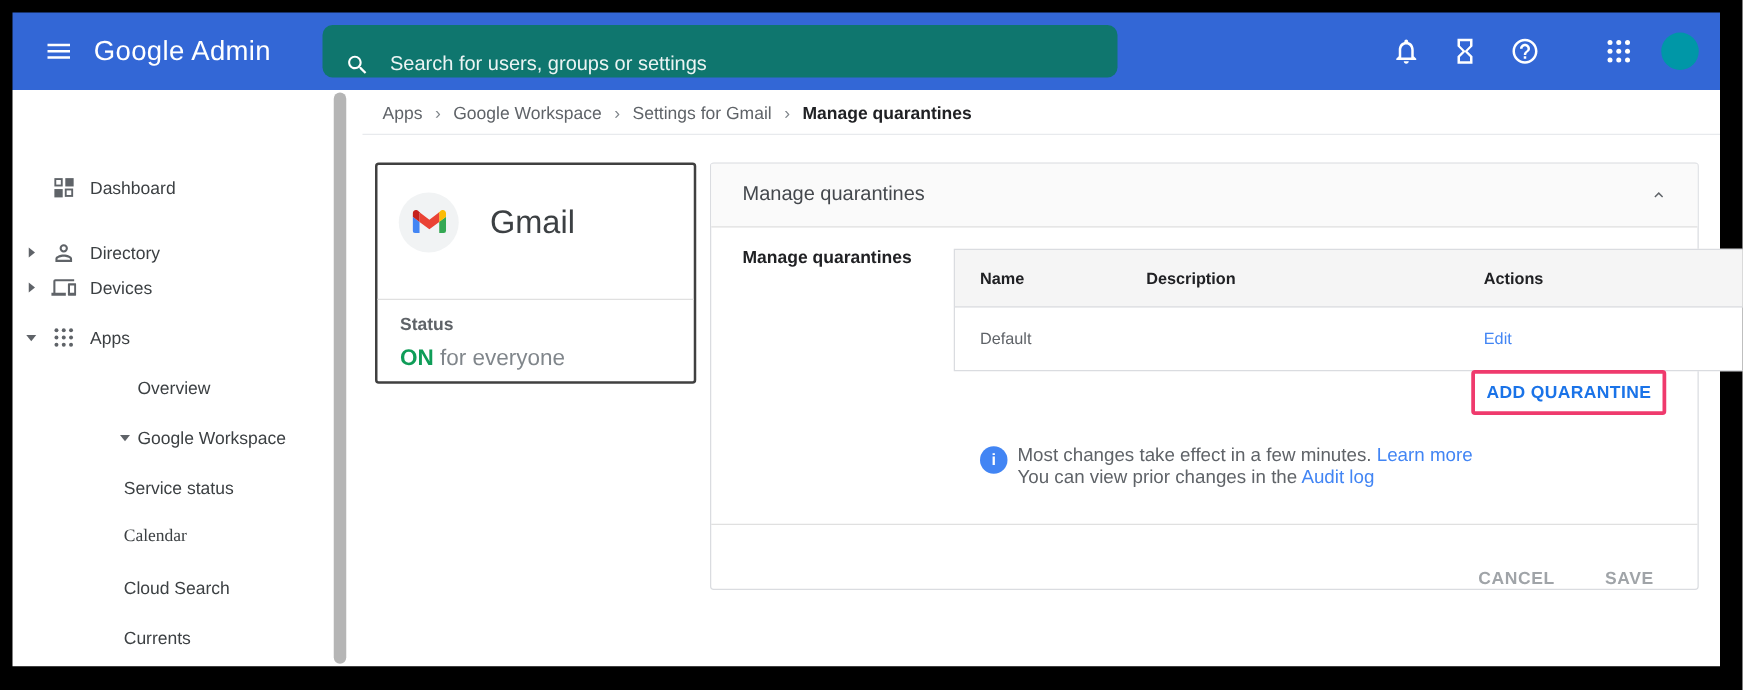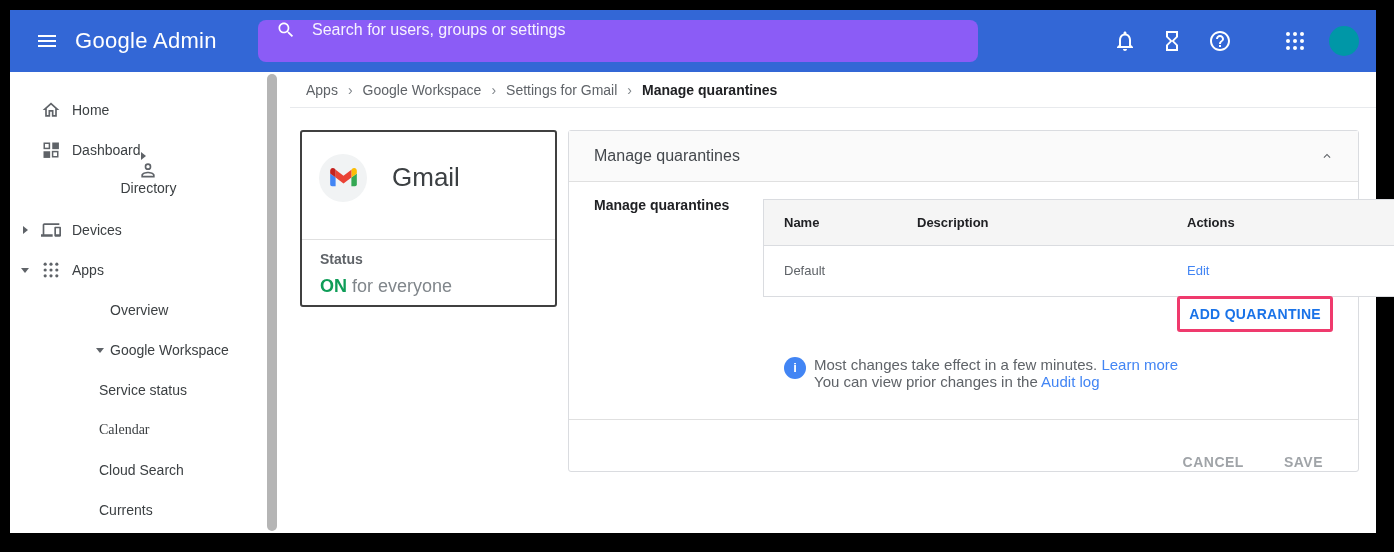--- a/index.html
+++ b/index.html
@@ -6,21 +6,21 @@
   body{
     width:1394px;height:552px;position:relative;overflow:hidden;
     background:#000;
     font-family:"Liberation Sans", sans-serif;
     -webkit-font-smoothing:antialiased;
   }
   
   .topbar{position:absolute;left:10px;top:10px;width:1366px;height:62px;background:#3367d6;}
   .hamburger{position:absolute;left:24px;top:19px;width:26px;height:24px;cursor:pointer;}
   .logo{position:absolute;left:65px;top:0;height:62px;line-height:62px;color:#fff;font-size:22px;letter-spacing:.3px;white-space:nowrap;}
-  .searchbox{position:absolute;left:248px;top:10px;width:720px;height:42px;background:#8b5cf6;border-radius:8px;display:flex;align-items:flex-start;}
+  .searchbox{position:absolute;left:248px;top:10px;width:636px;height:42px;background:#0f766e;border-radius:8px;display:flex;align-items:flex-end;}
   .s-icon{margin-left:18px;width:20px;height:20px;flex:0 0 auto;}
   .searchbox input{
     flex:1;margin-left:14px;margin-right:14px;background:transparent;border:none;outline:none;
     color:#fff;font-size:16px;font-family:"Liberation Sans",sans-serif;
   }
   .searchbox input::placeholder{color:rgba(255,255,255,.92);opacity:1;}
   .tb-icon{position:absolute;top:19px;width:24px;height:24px;cursor:pointer;}
   .avatar{position:absolute;left:1319px;top:16px;width:30px;height:30px;border-radius:50%;background:#0097a7;cursor:pointer;}
 
   
@@ -145,38 +145,31 @@
       <span class="crumb-sep">›</span>
       <span class="crumb">Google Workspace</span>
       <span class="crumb-sep">›</span>
       <span class="crumb">Settings for Gmail</span>
       <span class="crumb-sep">›</span>
       <span class="crumb last">Manage quarantines</span>
     </div>
   <div class="breadcrumb-line"></div>
 
   <nav id="sidebar">
-      <div class="side-item lvl0" style="top: 18px;">
-        <span class="arrow-slot"></span>
-        <span class="icon-slot"><svg width="20" height="20" viewBox="0 0 24 24">
-            <path fill="#5f6368" d="M12 5.69l5 4.5V18h-2v-6H9v6H7v-7.81l5-4.5M12 3L2 12h3v8h6v-6h2v6h6v-8h3L12 3z"></path>
-          </svg></span>
-        <span class="side-label">Home</span>
-      </div>
       <div class="side-item lvl0" style="top: 58px;">
         <span class="arrow-slot"></span>
         <span class="icon-slot"><svg width="20" height="20" viewBox="0 0 24 24" fill="none" stroke="none">
             <rect x="3.9" y="3.9" width="6.2" height="6.2" fill="none" stroke="#5f6368" stroke-width="1.8"></rect>
             <rect x="13.5" y="3" height="8" width="8" fill="#5f6368"></rect>
             <rect x="3" y="13.5" width="8" height="8" fill="#5f6368"></rect>
             <rect x="13.9" y="13.9" width="6.2" height="6.2" fill="none" stroke="#5f6368" stroke-width="1.8"></rect>
           </svg></span>
         <span class="side-label">Dashboard</span>
       </div>
-      <div class="side-item lvl0" style="top: 80px; flex-direction: column;">
+      <div class="side-item lvl0" style="top: 110px;">
         <span class="arrow-slot">
           <span class="tri-right"></span>
         </span>
         <span class="icon-slot"><svg width="20" height="20" viewBox="0 0 24 24">
             <path fill="#5f6368" d="M12 6a2 2 0 110 4 2 2 0 010-4m0 10c2.7 0 5.8 1.29 6 2v1H6v-.99c.2-.72 3.3-2.01 6-2.01M12 4a4 4 0 100 8 4 4 0 000-8zm0 10c-2.67 0-8 1.34-8 4v3h16v-3c0-2.66-5.33-4-8-4z"></path>
           </svg></span>
         <span class="side-label">Directory</span>
       </div>
       <div class="side-item lvl0" style="top: 138px;">
         <span class="arrow-slot">

